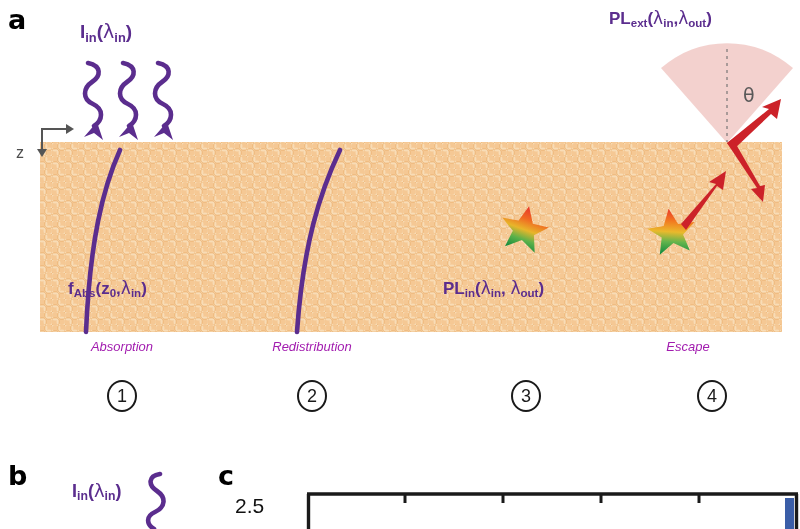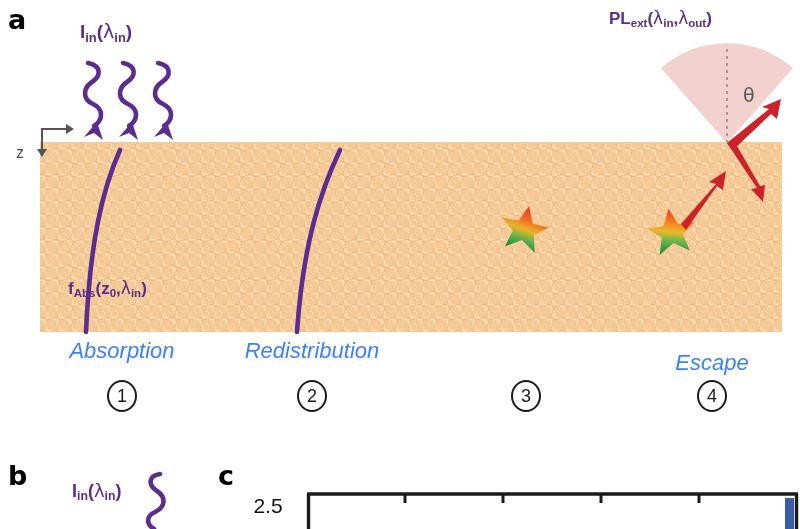--- a/index.html
+++ b/index.html
@@ -49,24 +49,24 @@
     font-weight: bold;
   }
   .formula .lam {
     font-family: "DejaVu Sans", sans-serif;
     font-weight: normal;
     font-style: normal;
   }
 
   
   .process-name {
-    color: #3b82f6;
+    color: #a21caf;
     font-family: "Liberation Sans", sans-serif;
     font-style: italic;
-    font-size: 22px;
+    font-size: 13px;
     line-height: 1;
     white-space: nowrap;
     text-align: center;
   }
 
   
   .step-circle {
     width: 30px;
     height: 32px;
     border: 2px solid #1a1a1a;
@@ -96,21 +96,21 @@
     font-size: 19px;
     line-height: 1;
   }
 
   
   .axis-tick-label {
     font-family: "Liberation Sans", sans-serif;
     font-size: 21px;
     color: #111;
     line-height: 1;
-    text-align: center;
+    text-align: left;
     white-space: nowrap;
   }
 </style>
 </head>
 <body>
 
 <div id="figure-root">
 
   <div class="abs" style="left:0; top:0; width:800px; height:430px;">
 
@@ -201,25 +201,28 @@
     </svg>
 
     <div class="abs theta-label" style="left:743px; top:86px;">θ</div>
 
     <div class="abs z-label" style="left:16px; top:145px;">z</div>
 
     <div class="abs formula" style="left:60px; top:280px;margin-left:8px;">
       <span>f</span><sub>Abs</sub><span>(z</span><sub>0</sub><span>,</span><span class="lam">λ</span><sub>in</sub><span>)</span>
     </div>
 
+    <div class="abs formula" style="left:443px; top:280px;">
+      <span>PL</span><sub>in</sub><span>(</span><span class="lam">λ</span><sub>in</sub><span>, </span><span class="lam">λ</span><sub>out</sub><span>)</span>
+    </div>
 
 
     <div class="abs process-name" style="left:42px; top:340px; width:160px;">Absorption</div>
     <div class="abs process-name" style="left:222px; top:340px; width:180px;">Redistribution</div>
-    <div class="abs process-name" style="left:647px; top:340px; width:130px;margin-top:12px;">Escape</div>
+    <div class="abs process-name" style="left:623px; top:340px; width:130px;">Escape</div>
 
     <div class="abs step-circle" style="left:107px; top:380px;">1</div>
     <div class="abs step-circle" style="left:297px; top:380px;">2</div>
     <div class="abs step-circle" style="left:511px; top:380px;">3</div>
     <div class="abs step-circle" style="left:697px; top:380px;">4</div>
   </div>
 
   <div class="abs" style="left:0; top:450px; width:215px; height:79px;">
     <div class="abs panel-letter" style="left:8px; top:12px;">b</div>
 

